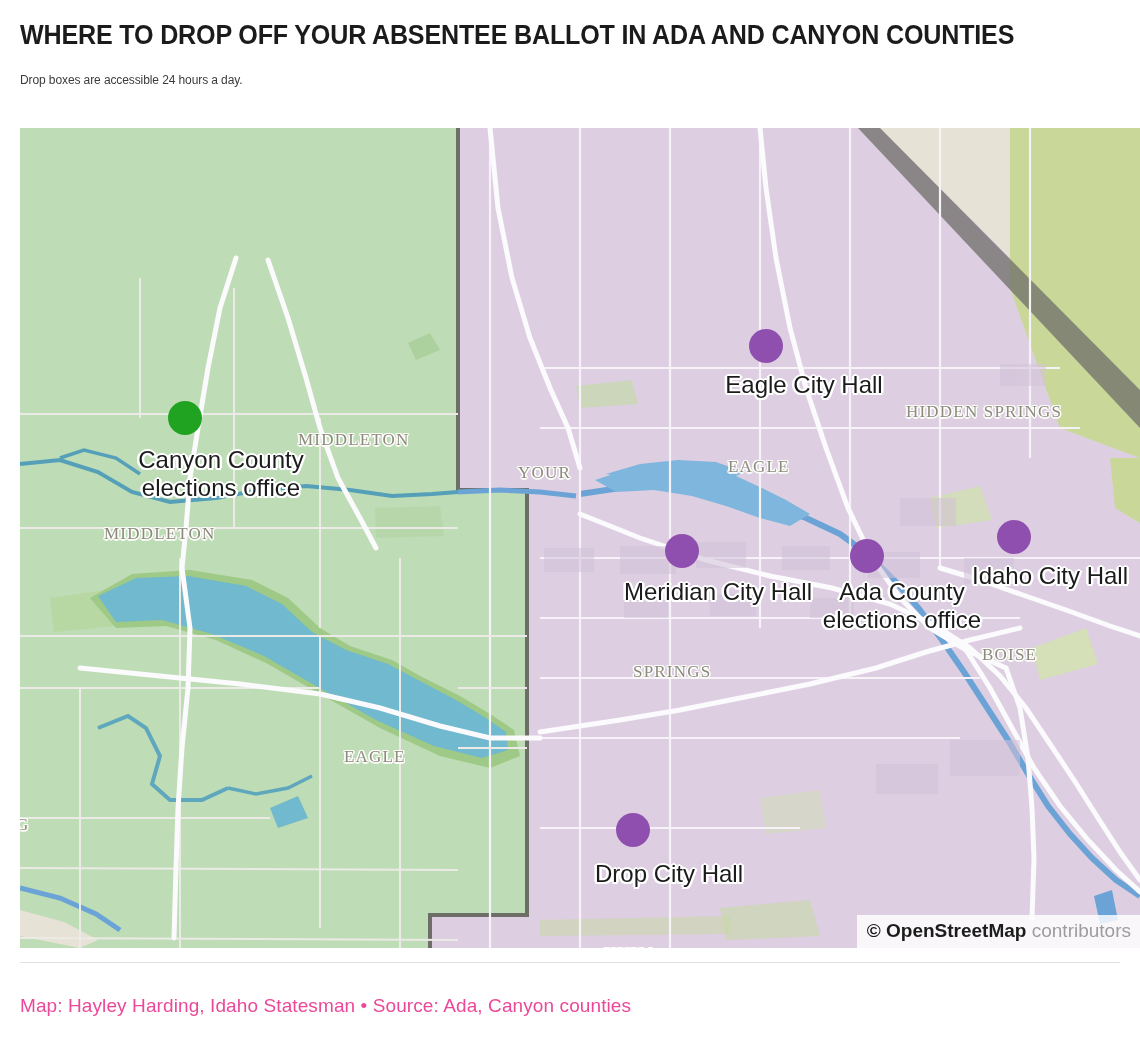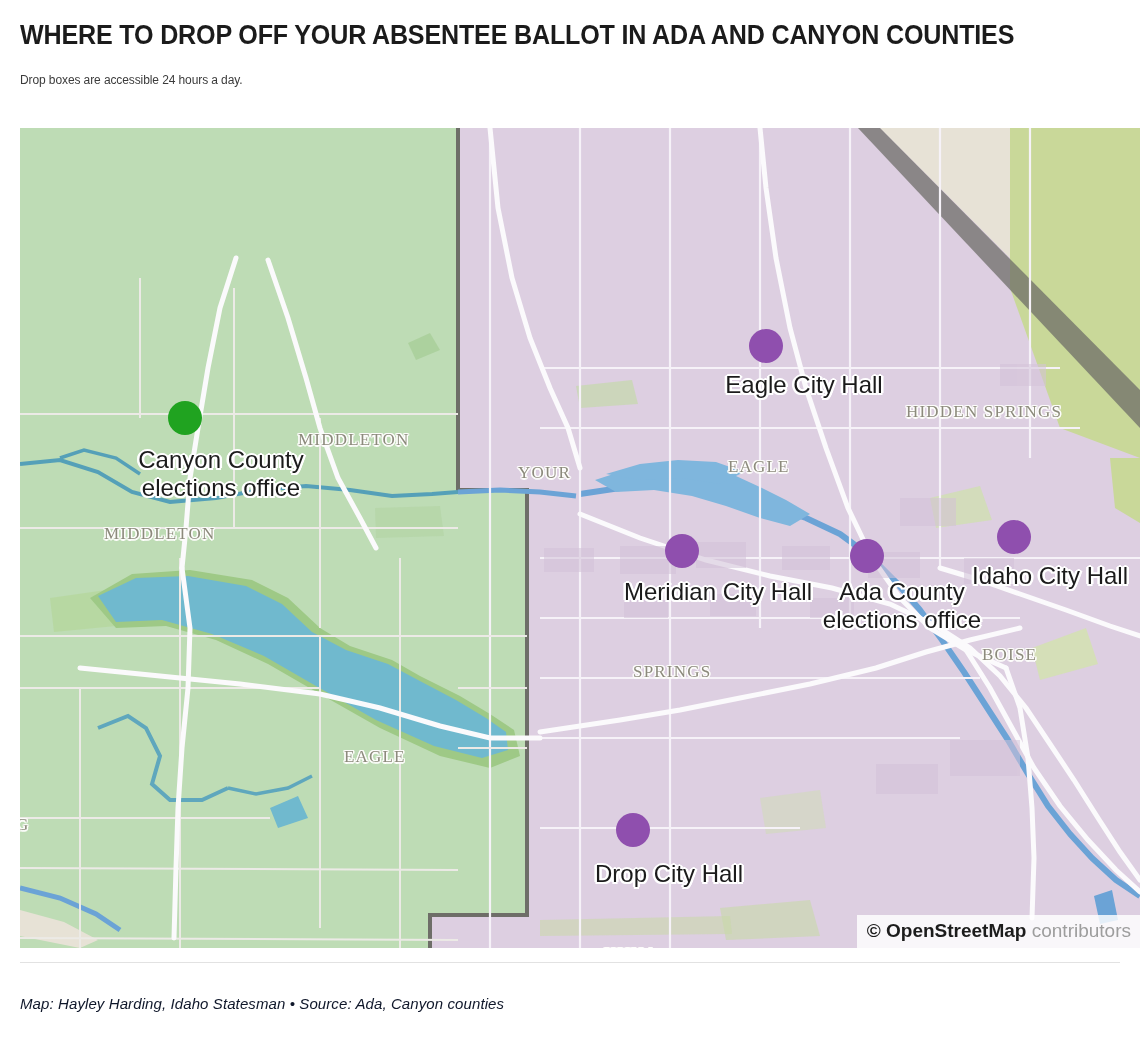--- a/index.html
+++ b/index.html
@@ -92,25 +92,24 @@
     white-space: nowrap;
     margin-left: 42px;
   }
   .attrib .osm { color: #1c1c1c; font-weight: 700; }
   .attrib .contrib { color: #9d9d9d; font-weight: 400; }
 
   
   .footer {
     position: absolute;
     left: 20px; top: 995px;
-    font-size: 15px;
-    color: #0f172a;
+    font-size: 19px;
+    color: #ec4899;
     letter-spacing: 0.1px;
     white-space: nowrap;
-    font-style: italic;
   }
   .rule {
     position: absolute; left: 20px; top: 962px;
     width: 1100px; height: 1px; background: #e2e2e2;
   }
 </style>
 </head>
 <body>
 
 <div class="page">

